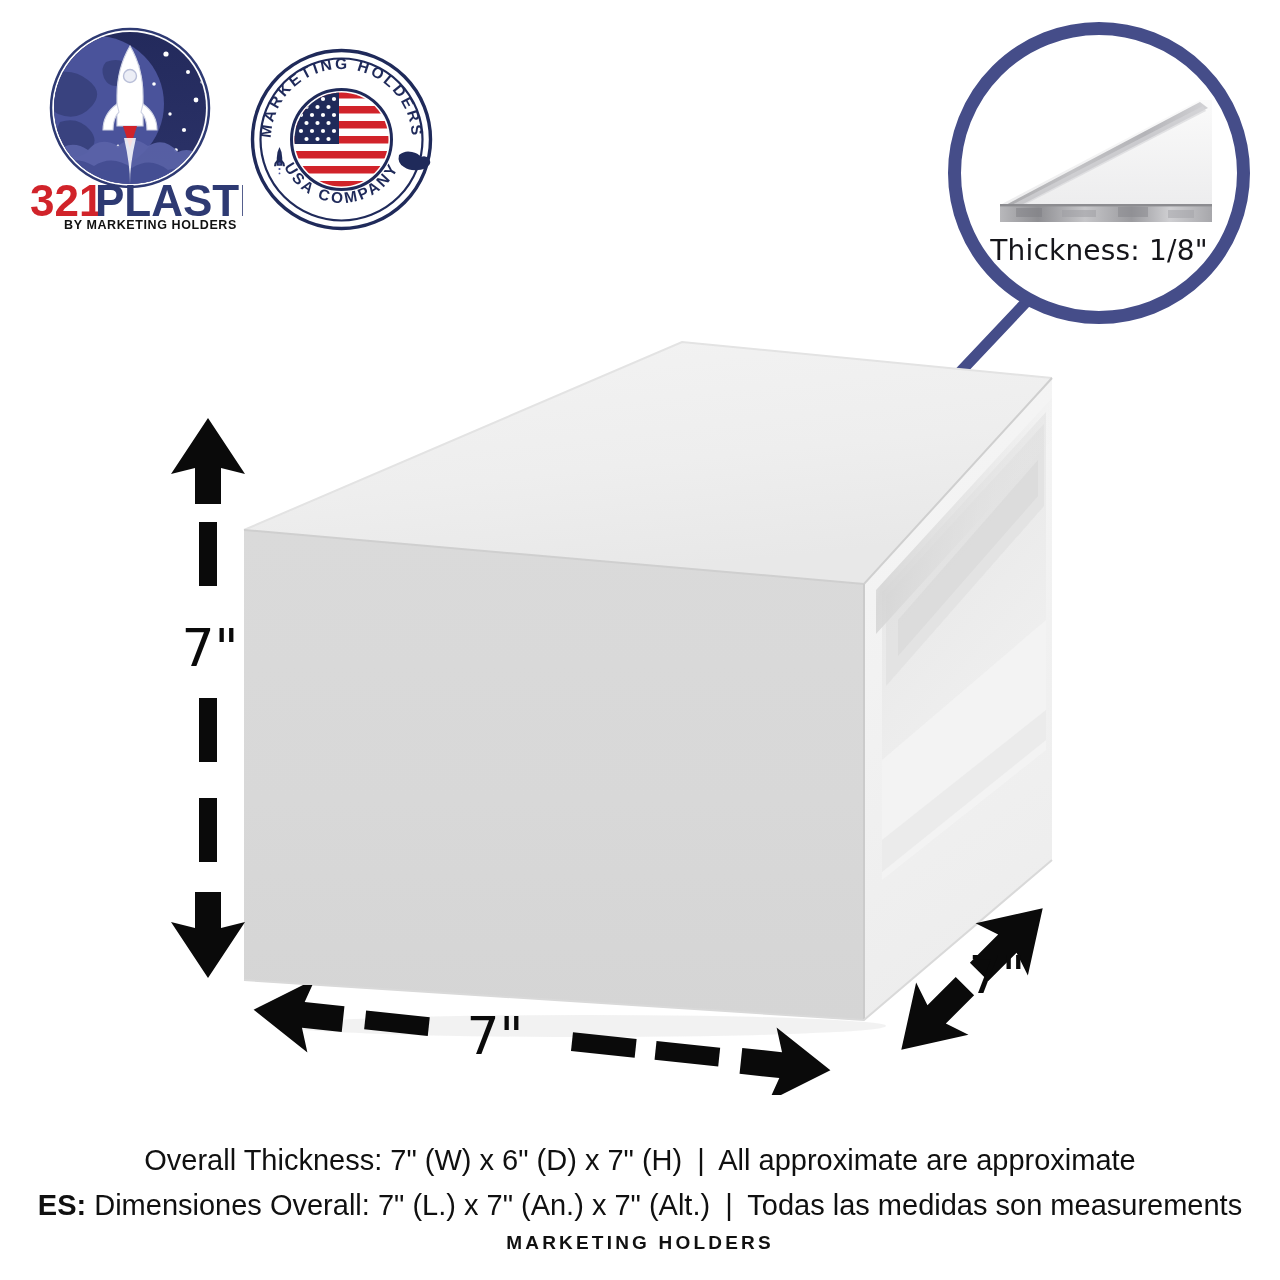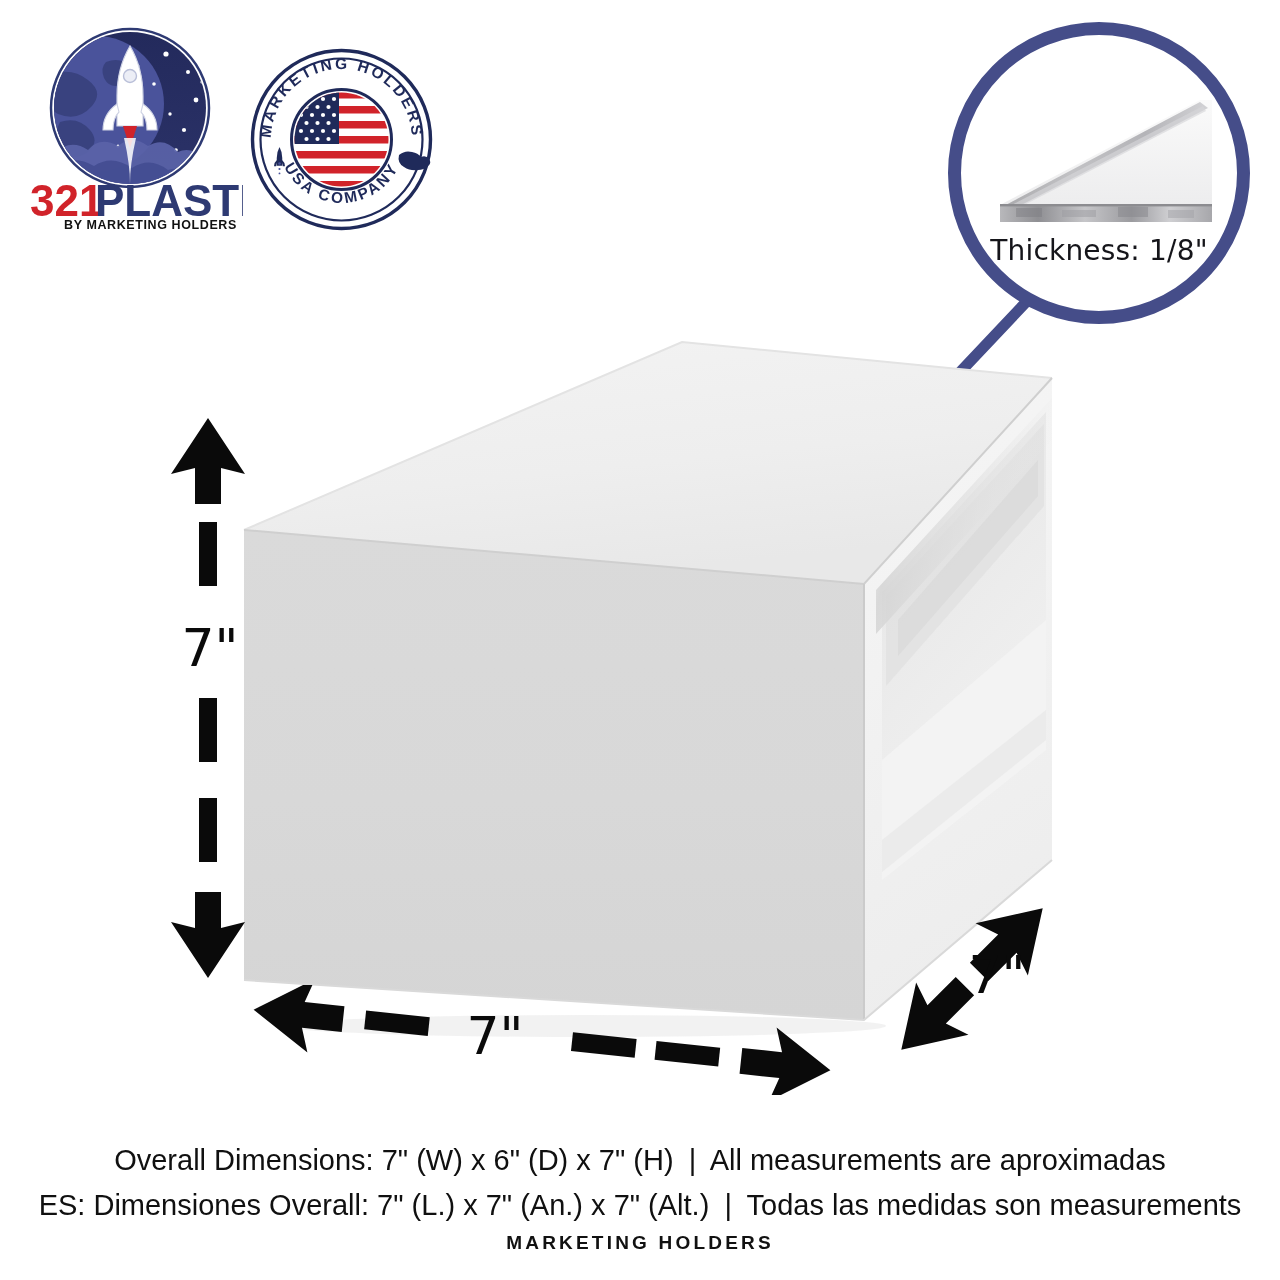--- a/index.html
+++ b/index.html
@@ -164,21 +164,21 @@
     text-align: center;
   }
   .caption-line {
     font-size: 29px;
     line-height: 45px;
     color: #101010;
     white-space: nowrap;
     font-family: "Liberation Sans", sans-serif;
   }
   .caption-line .es-tag {
-    font-weight: normal;
+    font-weight: bold;
   }
   .caption-sep {
     display: inline-block;
     padding: 0 7px;
   }
   .footer-brand {
     position: absolute;
     left: 0;
     top: 1232px;
     width: 1280px;
@@ -438,24 +438,24 @@
   <svg class="dim-depth" viewBox="0 0 220 215" xmlns="http://www.w3.org/2000/svg">
     <g transform="rotate(-45 110 107)">
       <polygon points="210,107 152,70 160,94 120,94 120,120 160,120 152,144" fill="#0a0a0a"></polygon>
       <polygon points="10,107 68,70 60,94 100,94 100,120 60,120 68,144" fill="#0a0a0a"></polygon>
     </g>
   </svg>
   <div class="dim-depth-label">7"</div>
 
   <div class="captions">
     <div class="caption-line">
-      <span>Overall Dimensions:</span>
+      <span>Overall Thickness:</span>
       <span>7" (W) x 6" (D) x 7" (H)</span>
       <span class="caption-sep">|</span>
-      <span>All measurements are aproximadas</span>
+      <span>All approximate are approximate</span>
     </div>
     <div class="caption-line">
       <span class="es-tag">ES:</span>
       <span>Dimensiones Overall:</span>
       <span>7" (L.) x 7" (An.) x 7" (Alt.)</span>
       <span class="caption-sep">|</span>
       <span>Todas las medidas son measurements</span>
     </div>
   </div>
 

